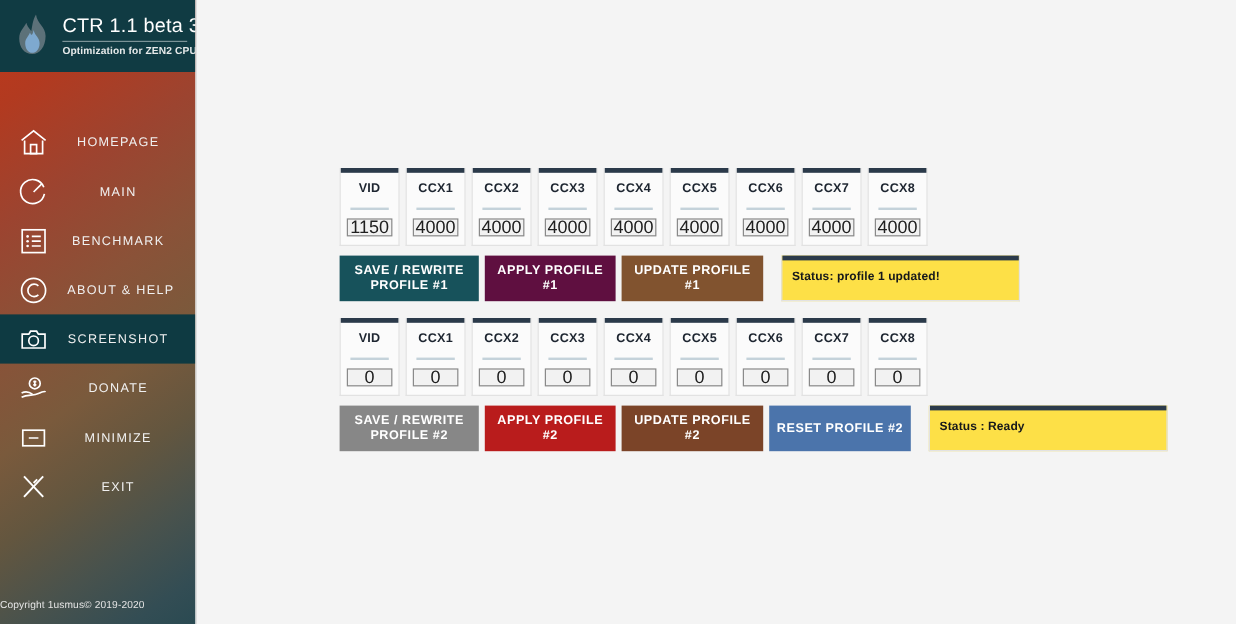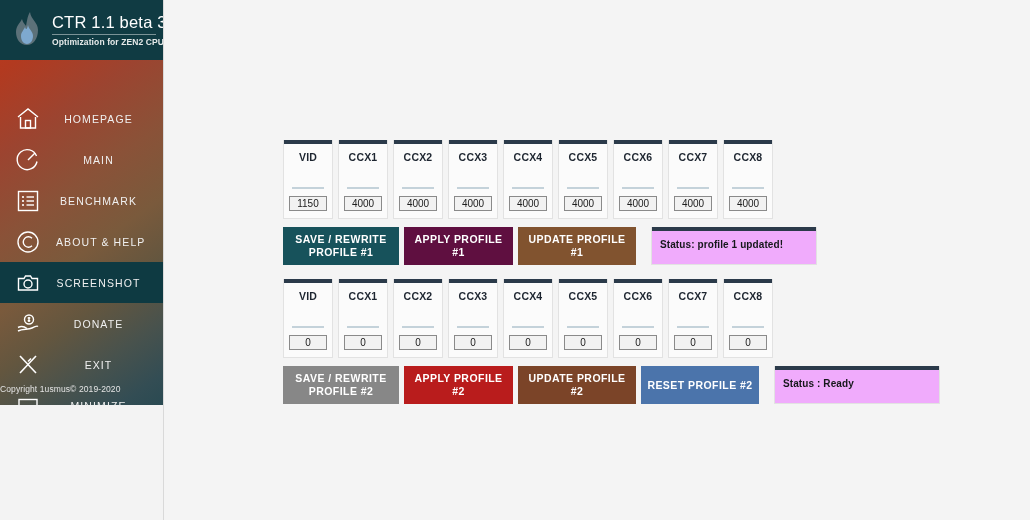--- a/index.html
+++ b/index.html
@@ -12,21 +12,21 @@
   #app {
     position: relative;
     width: 1030px; height: 520px;
     display: flex;
     background: #f3f3f3;
   }
 
   
   .sidebar {
     position: relative;
-    width: 163px; height: 405px;
+    width: 163px; height: 520px;
     flex: 0 0 163px;
     background:
       linear-gradient(145deg,
         #c0381a 0%,
         #b23a20 14%,
         #9c4430 30%,
         #8a5238 46%,
         #7a5a3c 60%,
         #63563f 72%,
         #48524d 84%,
@@ -134,38 +134,38 @@
   }
   .cell-cap {
     height: 4px;
     background: #2b3a4a;
   }
   .cell-title {
     text-align: center;
     font-size: 10.5px;
     font-weight: 700;
     color: #1d2530;
-    padding: 7px 0 24px;
+    padding: 7px 0 10px;
     letter-spacing: .2px;
   }
   .cell-rule {
     height: 2px;
     background: #c4d2da;
     margin: 0 8px 7px;
   }
   .cell-input {
     display: block;
     width: 38px;
     height: 15px;
     margin: 0 auto;
     background: #f2f2f2;
     border: 1px solid #8a8a8a;
     color: #202020;
     font-family: "Liberation Sans", sans-serif;
-    font-size: 10px;
+    font-size: 15px;
     text-align: center;
     line-height: 13px;
   }
 
   
   .btn-row {
     display: flex;
     gap: 5px;
     margin-top: 8px;
     align-items: flex-start;
@@ -186,23 +186,23 @@
     text-align: center;
     padding: 0 4px;
     white-space: pre-line;
   }
   .btn-save   { width: 116px; }
   .btn-apply  { width: 109px; }
   .btn-update { width: 118px; }
   .btn-reset  { width: 118px; }
 
   .status-box {
-    width: 166px;
+    width: 199px;
     margin-left: 10px;
-    background: #f0abfc;
+    background: #fde047;
     border: 1px solid #e2e2e2;
     border-top: none;
     height: 38px;
     position: relative;
   }
   .status-cap { height: 4px; background: #2b3a4a; }
   .status-text {
     padding: 8px 0 0 8px;
     font-size: 10px;
     font-weight: 700;
@@ -298,37 +298,37 @@
             <path d="M14 6 v5 M12.7 7 h2.6 M12.7 9.8 h2.6"></path>
             <path d="M3 16.5 C7 14.5 10 16 12 17.5"></path>
             <path d="M3 20 C8 17.5 13 19 17 17 C19.5 15.7 22 14.5 23 15.5"></path>
           </svg>
         </span>
         <span class="menu-label">DONATE</span>
       </div>
 
       <div class="menu-item">
         <span class="menu-icon">
+          <svg width="26" height="26" viewBox="0 0 26 26" fill="none" stroke="#ffffff" stroke-width="1.4">
+            <rect x="4" y="6.5" width="18" height="13"></rect>
+            <path d="M9 13 H17"></path>
+          </svg>
+        </span>
+        <span class="menu-label">MINIMIZE</span>
+      </div>
+
+      <div class="menu-item">
+        <span class="menu-icon">
           <svg width="26" height="26" viewBox="0 0 26 26" fill="none" stroke="#ffffff" stroke-width="1.6">
             <path d="M5 4 L21 21"></path>
             <path d="M21 4 L5 21"></path>
             <path d="M13 9.5 L16 6.5"></path>
           </svg>
         </span>
         <span class="menu-label">EXIT</span>
-      </div>
-
-      <div class="menu-item">
-        <span class="menu-icon">
-          <svg width="26" height="26" viewBox="0 0 26 26" fill="none" stroke="#ffffff" stroke-width="1.4">
-            <rect x="4" y="6.5" width="18" height="13"></rect>
-            <path d="M9 13 H17"></path>
-          </svg>
-        </span>
-        <span class="menu-label">MINIMIZE</span>
       </div>
 
     </div>
 
     <div class="copyright">Copyright 1usmus© 2019-2020</div>
   </div>
 
   <div class="main">
     <div class="workspace">
 

